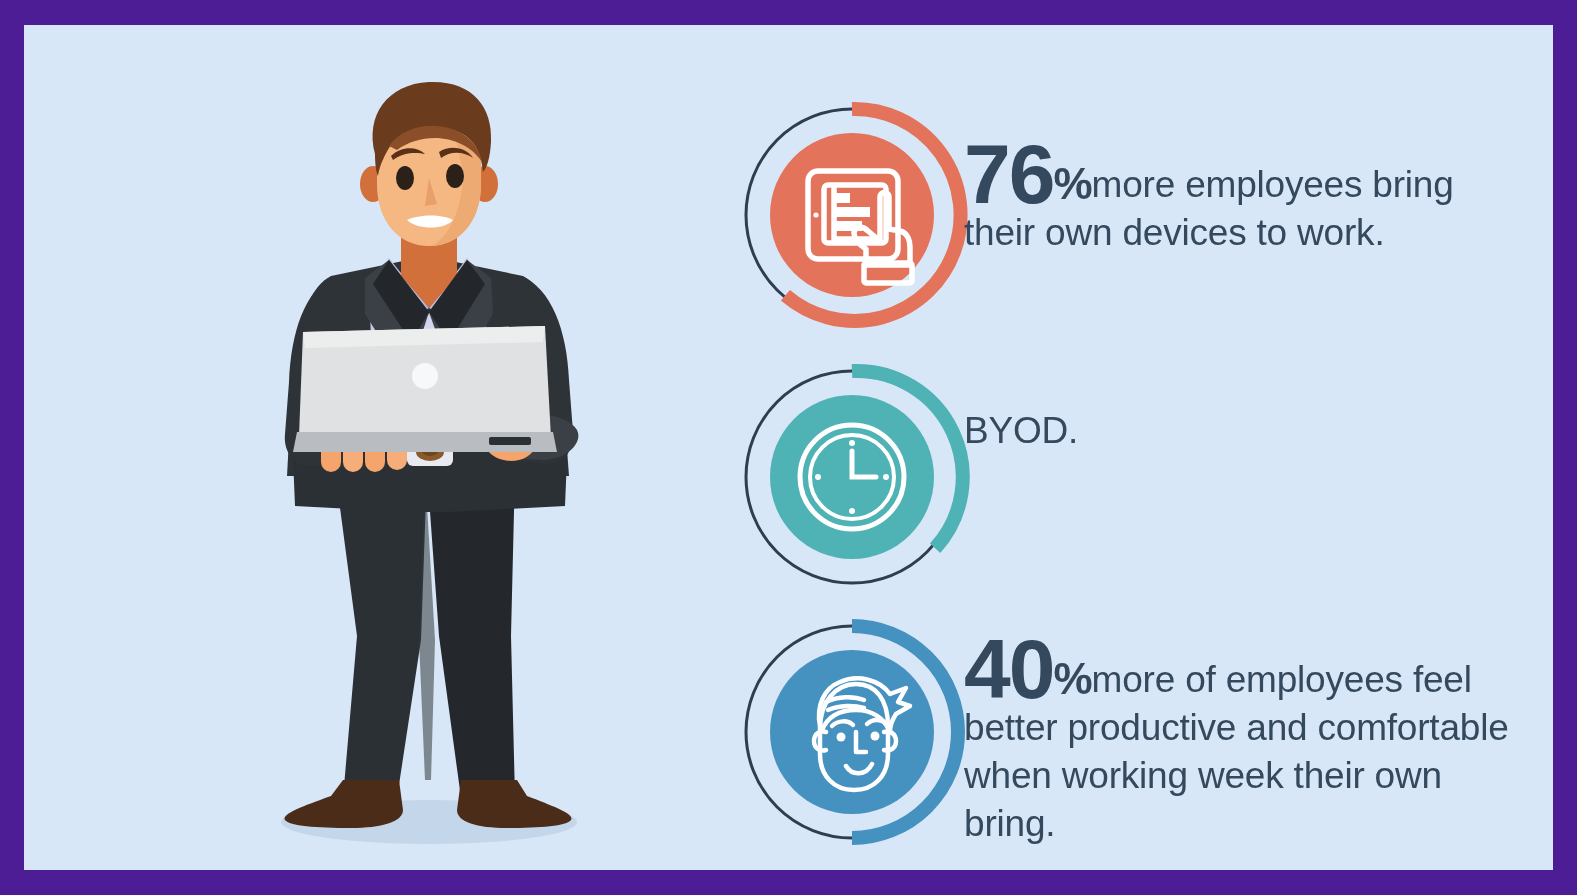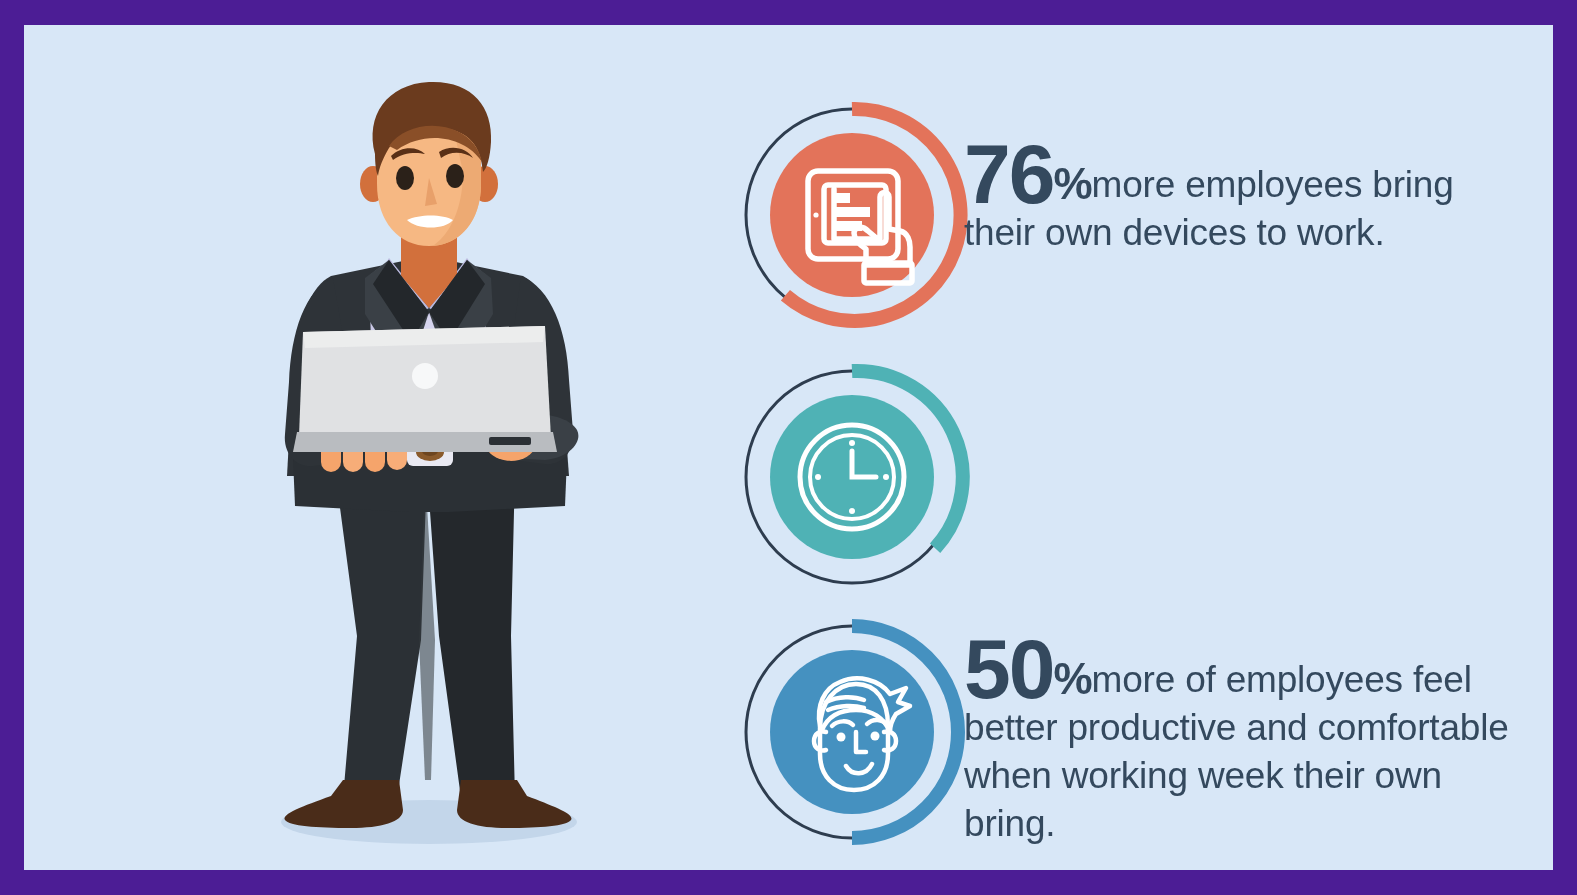--- a/index.html
+++ b/index.html
@@ -232,20 +232,21 @@
               <circle cx="118" cy="122" r="42" stroke-width="4"></circle>
               <path d="M118 96 L118 122 L142 122" stroke-width="5"></path>
               <circle cx="118" cy="88" r="3" fill="#ffffff" stroke="none"></circle>
               <circle cx="152" cy="122" r="3" fill="#ffffff" stroke="none"></circle>
               <circle cx="118" cy="156" r="3" fill="#ffffff" stroke="none"></circle>
               <circle cx="84" cy="122" r="3" fill="#ffffff" stroke="none"></circle>
             </g>
           </svg>
         </div>
         <div class="stat-text">
+          <div class="stat-line">BYOD.</div>
         </div>
       </div>
 
       <div class="stat-row r3">
         <div class="ring-wrap">
           <svg class="ring-svg" viewBox="0 0 240 250" width="240" height="250">
             <circle cx="118" cy="122" r="106" fill="none" stroke="#2e3d4f" stroke-width="3"></circle>
 
             <path d="M118 16 A106 106 0 0 1 118 228" fill="none" stroke="#4591c0" stroke-width="14" stroke-linecap="butt"></path>
             <circle cx="118" cy="122" r="82" fill="#4591c0"></circle>
@@ -260,21 +261,21 @@
               <circle cx="141" cy="126" r="4.5" fill="#ffffff" stroke="none"></circle>
               <path d="M122 122 L122 142 L132 142"></path>
               <path d="M112 156 C118 166 132 166 138 154"></path>
               <path d="M92 92 C104 86 120 86 130 90"></path>
               <path d="M94 100 C106 95 120 95 130 98"></path>
             </g>
           </svg>
         </div>
         <div class="stat-text">
           <div class="stat-line">
-            <span class="big-number">50</span><span class="pct">%</span><span>more of employees feel</span>
+            <span class="big-number">40</span><span class="pct">%</span><span>more of employees feel</span>
           </div>
           <div class="stat-line">better productive and comfortable</div>
           <div class="stat-line">when working week their own</div>
           <div class="stat-line">bring.</div>
         </div>
       </div>
 
     </div>
   </div>
 </div>

